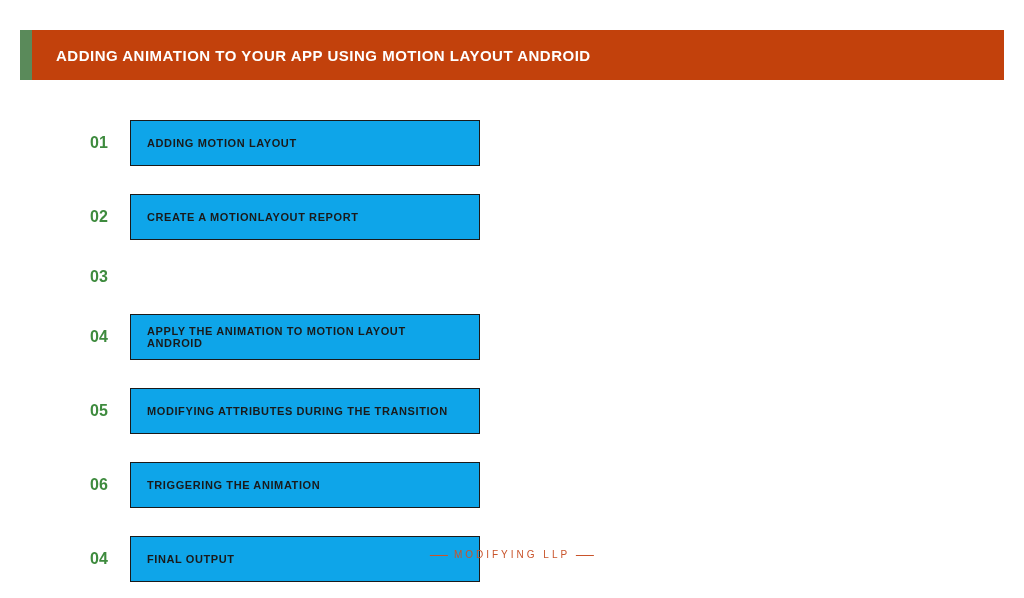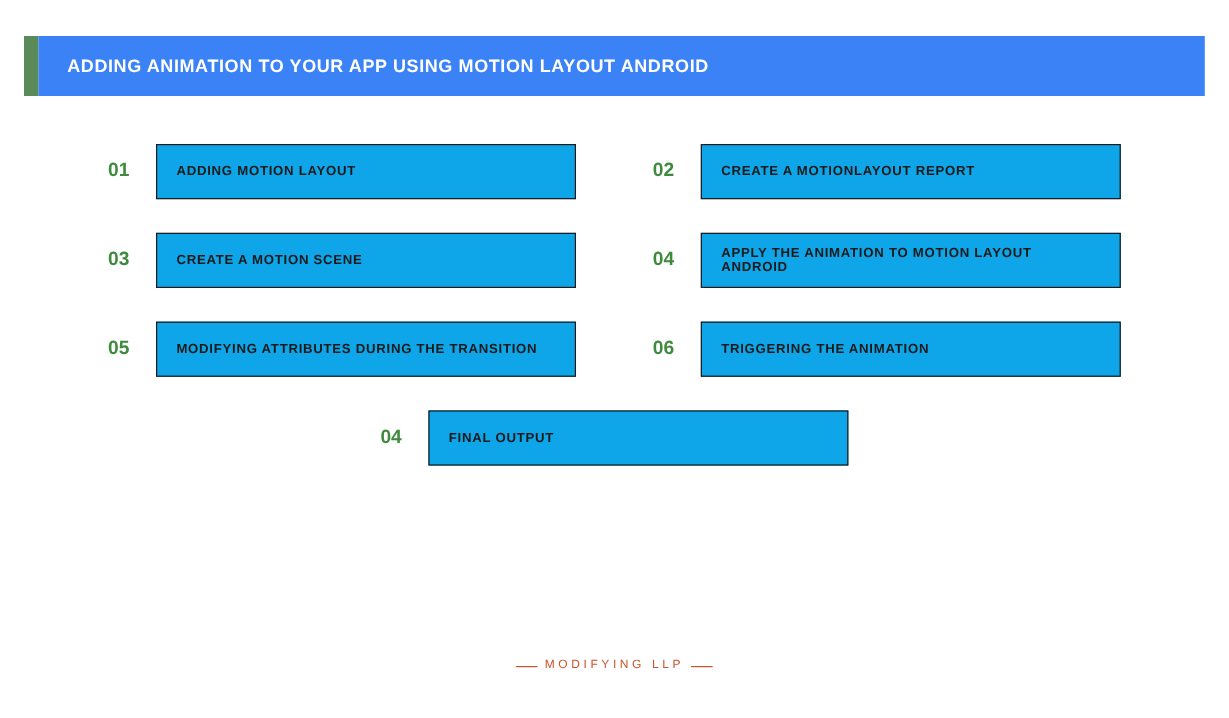--- a/index.html
+++ b/index.html
@@ -15,41 +15,42 @@
     align-items: stretch;
     margin: 30px 20px 0 20px;
     height: 50px;
   }
   .header-accent {
     width: 12px;
     background: #5a8a5a;
   }
   .header-bar {
     flex: 1;
-    background: #3b82f6;
+    background: #c2410c;
     display: flex;
     align-items: center;
     padding-left: 24px;
   }
   .header-title {
     color: #ffffff;
     font-size: 15px;
     font-weight: 700;
     letter-spacing: 0.5px;
   }
   .steps-area {
     position: relative;
     margin-top: 40px;
     padding: 0 90px;
   }
   .row {
     display: flex;
     justify-content: space-between;
     gap: 28px;
     margin-bottom: 28px;
+    flex-direction: column;
   }
   .row.centered {
     justify-content: center;
   }
   .step {
     display: flex;
     align-items: stretch;
     width: 390px;
   }
   .step-num {
@@ -127,21 +128,20 @@
       <div class="step-box">ADDING MOTION LAYOUT</div>
     </div>
     <div class="step">
       <div class="step-num">02</div>
       <div class="step-box">CREATE A MOTIONLAYOUT REPORT</div>
     </div>
   </div>
   <div class="row">
     <div class="step">
       <div class="step-num">03</div>
-      <div class="step-box">CREATE A MOTION SCENE</div>
     </div>
     <div class="step">
       <div class="step-num">04</div>
       <div class="step-box">APPLY THE ANIMATION TO MOTION LAYOUT ANDROID</div>
     </div>
   </div>
   <div class="row">
     <div class="step">
       <div class="step-num">05</div>
       <div class="step-box">MODIFYING ATTRIBUTES DURING THE TRANSITION</div>

